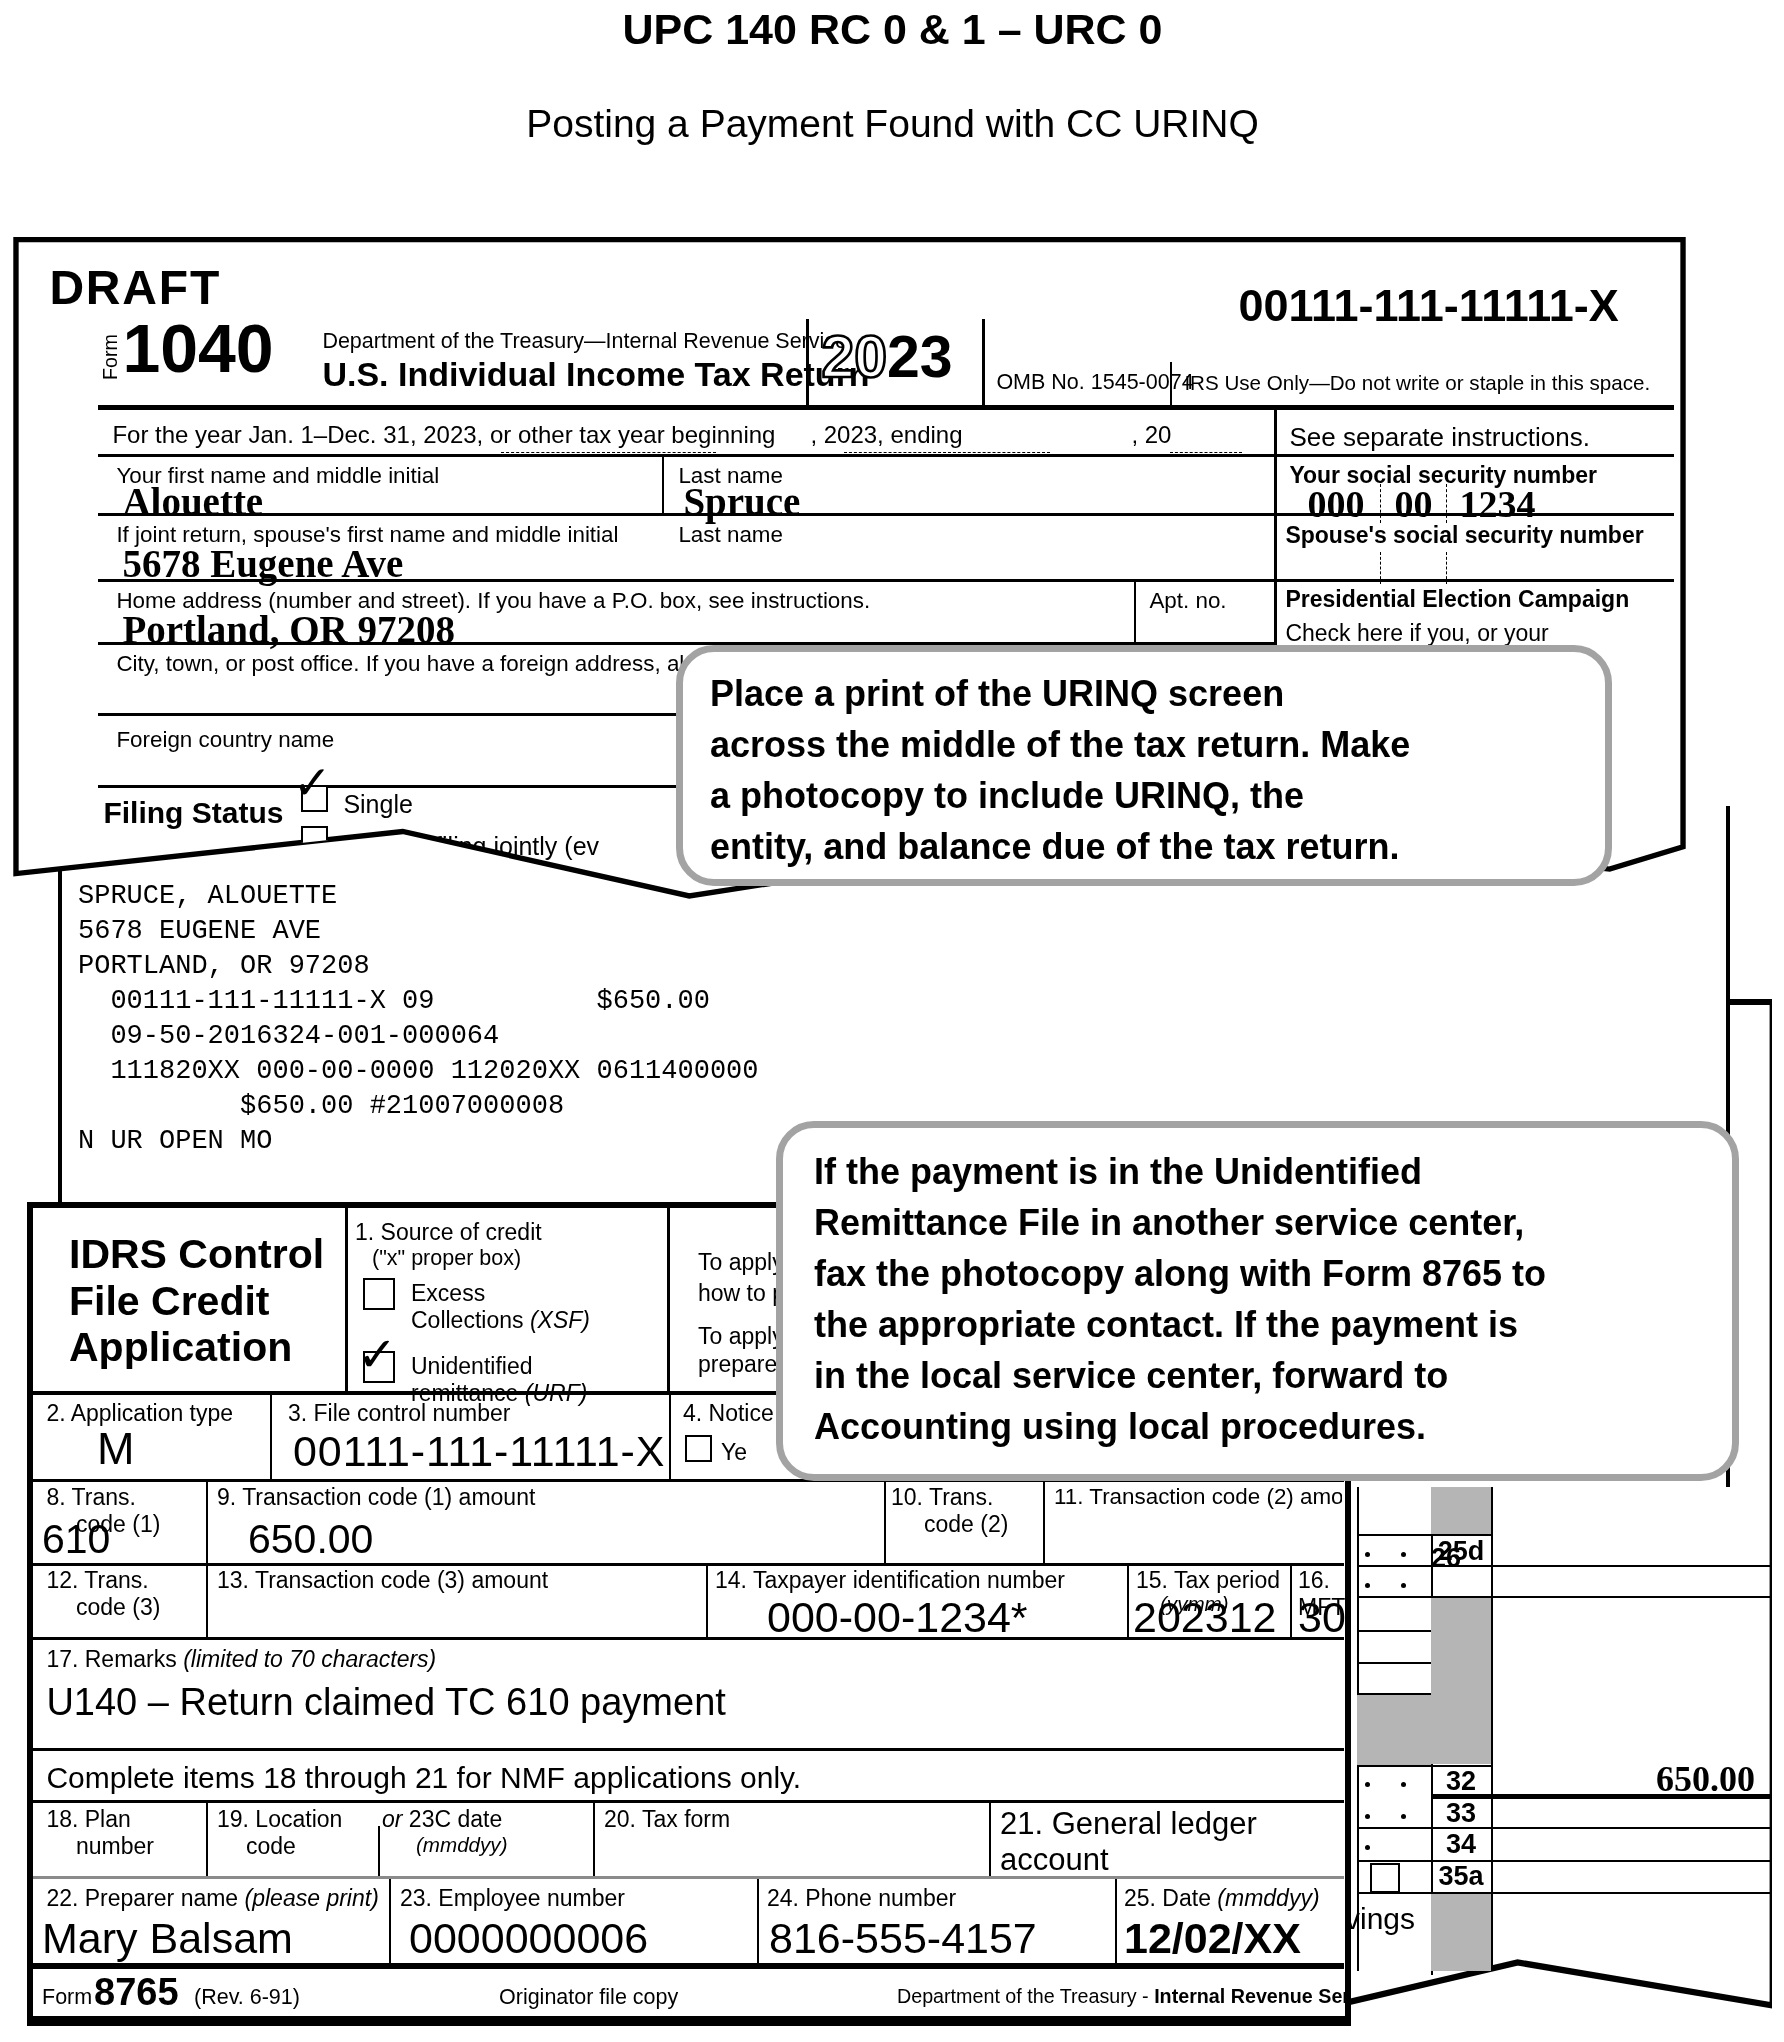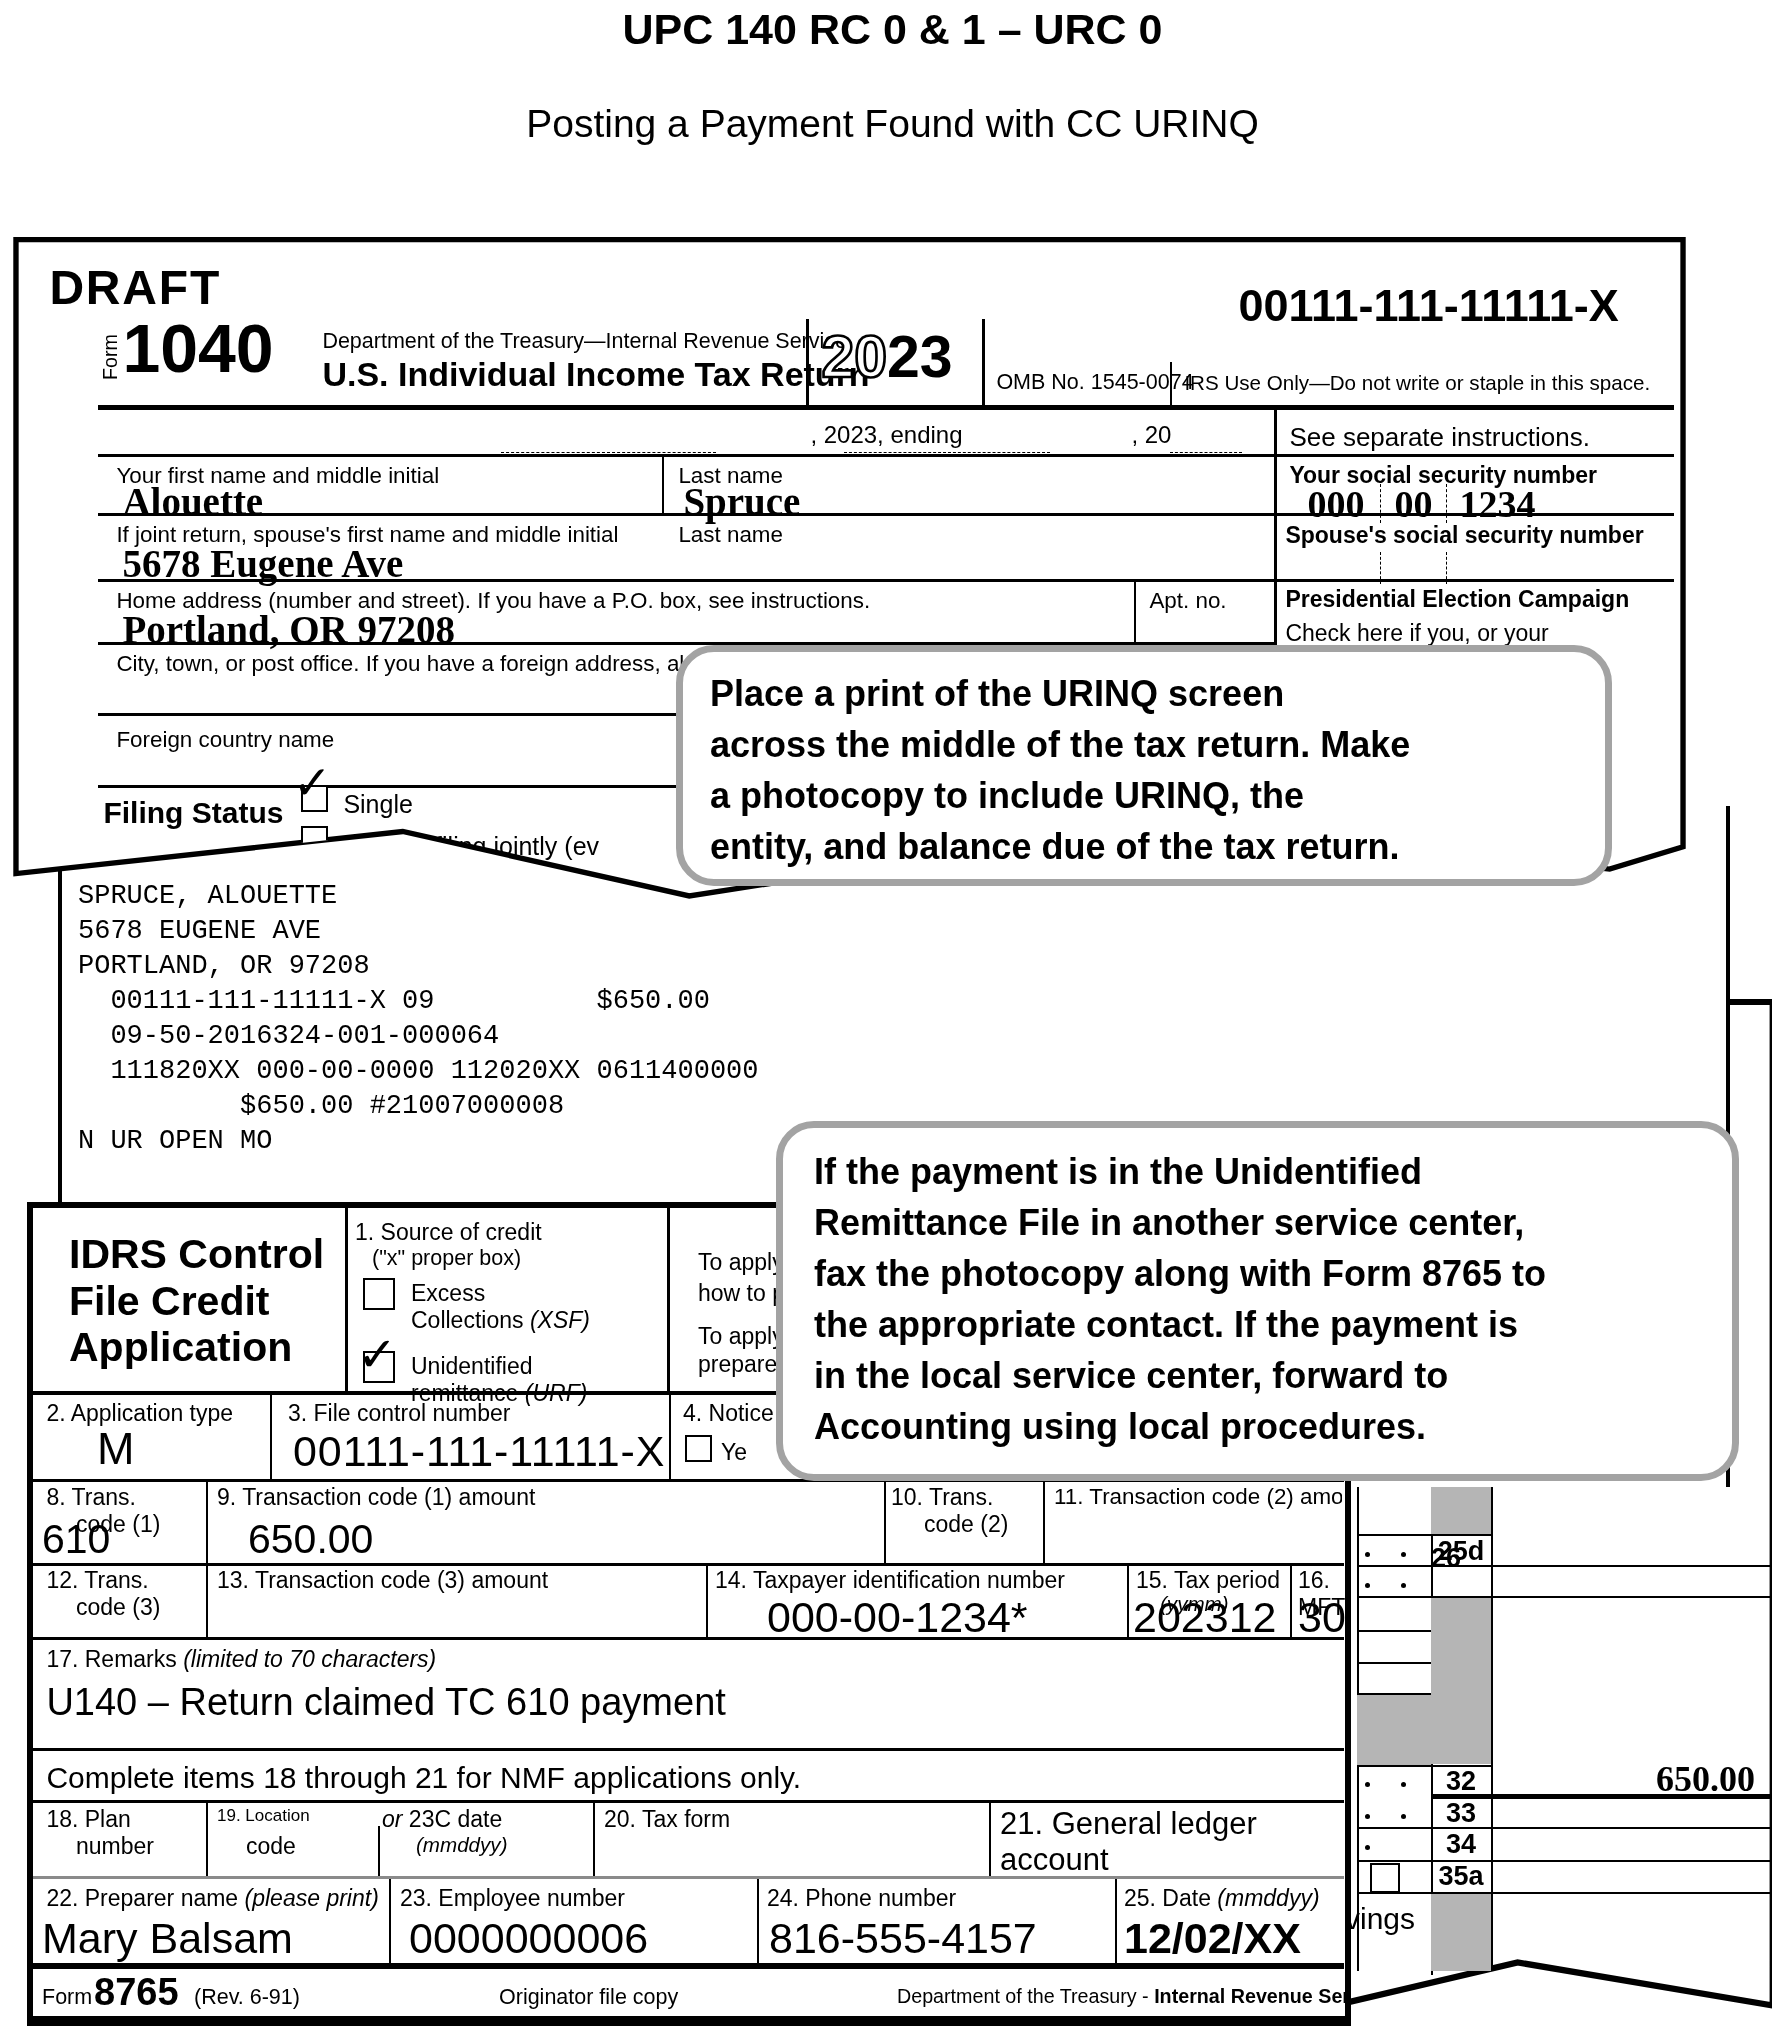--- a/index.html
+++ b/index.html
@@ -107,20 +107,21 @@
       <div class="vl" style="left:793px;top:82px;width:2.7px;height:88px;"></div>
       <div class="a ls b nw" style="left:808px;top:86px;font-size:59px;">
         <span class="outl">20</span><span>23</span>
       </div>
       <div class="vl" style="left:969px;top:82px;width:2.7px;height:88px;"></div>
       <div class="a ls" style="left:983px;top:133px;font-size:21.5px;">OMB No. 1545-0074</div>
       <div class="vl" style="left:1157px;top:125px;width:1.8px;height:45px;"></div>
       <div class="a ls" style="left:1171px;top:134px;font-size:20.6px;">IRS Use Only—Do not write or staple in this space.</div>
       <div class="hl" style="left:85px;top:168px;width:1576px;height:5.4px;"></div>
 
+      <div class="a ls" style="left:99px;top:184px;font-size:24px;">For the year Jan. 1–Dec. 31, 2023, or other tax year beginning</div>
       <div class="dash" style="left:488px;top:215px;width:215px;"></div>
       <div class="a ls" style="left:797px;top:184px;font-size:24px;">, 2023, ending</div>
       <div class="dash" style="left:831px;top:215px;width:206px;"></div>
       <div class="a ls" style="left:1118px;top:184px;font-size:24px;">, 20</div>
       <div class="dash" style="left:1157px;top:215px;width:72px;"></div>
       <div class="vl" style="left:1261px;top:170px;width:2.7px;height:47px;"></div>
       <div class="a ls" style="left:1276px;top:185px;font-size:26px;">See separate instructions.</div>
       <div class="hl" style="left:85px;top:217px;width:1576px;height:2.7px;"></div>
 
       <div class="a ls" style="left:103px;top:226px;font-size:22.4px;">Your first name and middle initial</div>
@@ -232,21 +233,21 @@
     <div class="a ls nw" style="left:13.4px;top:438px;font-size:23px;"><span>17. Remarks </span><span class="i">(limited to 70 characters)</span></div>
     <div class="a ls" style="left:13.4px;top:473px;font-size:38px;">U140 – Return claimed TC 610 payment</div>
     <div class="hl" style="left:0;top:540px;width:1311px;height:2.7px;"></div>
 
     <div class="a ls" style="left:13.4px;top:553px;font-size:30px;">Complete items 18 through 21 for NMF applications only.</div>
     <div class="hl" style="left:0;top:592px;width:1311px;height:2.7px;"></div>
 
     <div class="a ls" style="left:13.4px;top:598px;font-size:23px;">18. Plan</div>
     <div class="a ls" style="left:43px;top:625px;font-size:23px;">number</div>
     <div class="vl" style="left:173px;top:595px;width:1.8px;height:73px;"></div>
-    <div class="a ls" style="left:184px;top:598px;font-size:17px;">19. Location</div>
+    <div class="a ls" style="left:184px;top:598px;font-size:23px;">19. Location</div>
     <div class="a ls" style="left:213px;top:625px;font-size:23px;">code</div>
     <div class="a ls nw" style="left:349px;top:598px;font-size:23px;"><span class="i">or</span><span> 23C date</span></div>
     <div class="a ls i" style="left:383px;top:625px;font-size:20.6px;">(mmddyy)</div>
     <div class="vl" style="left:345px;top:618px;width:1.8px;height:50px;"></div>
     <div class="vl" style="left:560px;top:595px;width:1.8px;height:73px;"></div>
     <div class="a ls" style="left:571px;top:598px;font-size:23px;">20. Tax form</div>
     <div class="vl" style="left:956px;top:595px;width:1.8px;height:73px;"></div>
     <div class="a ls" style="left:967px;top:598px;font-size:31px;">21. General ledger account</div>
     <div class="glin" style="left:0;top:668px;width:1311px;height:2.7px;"></div>
 

